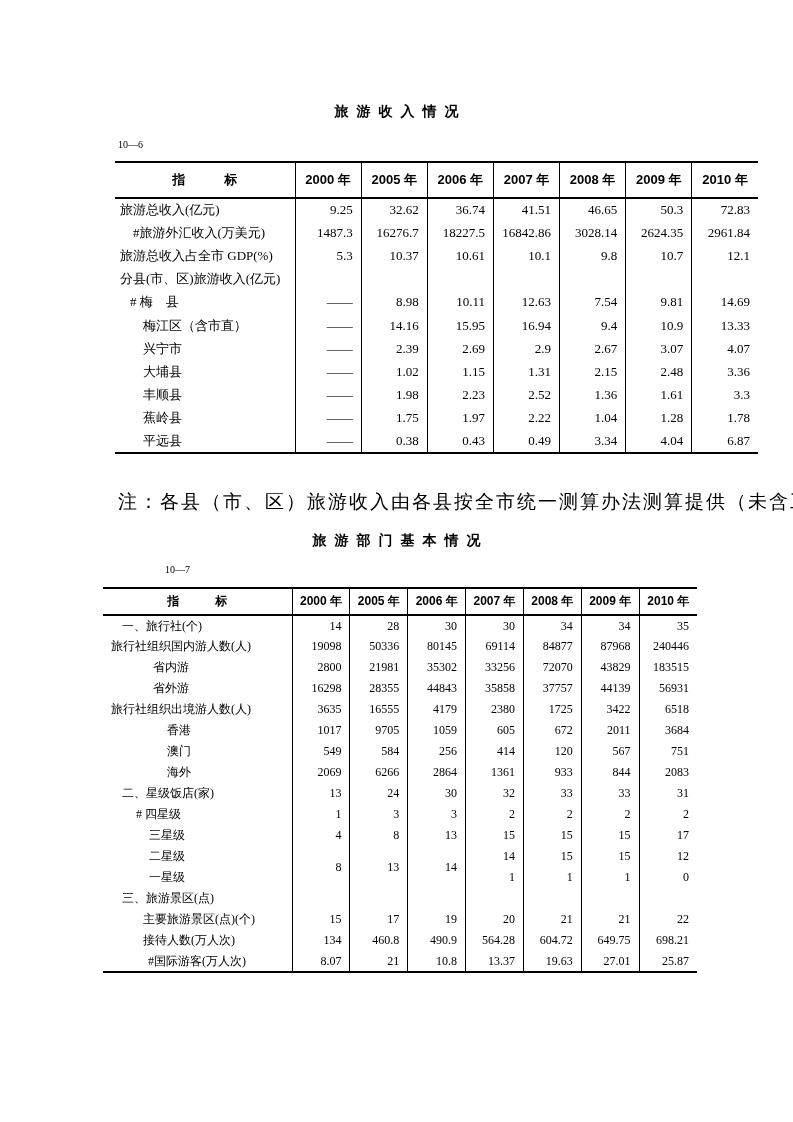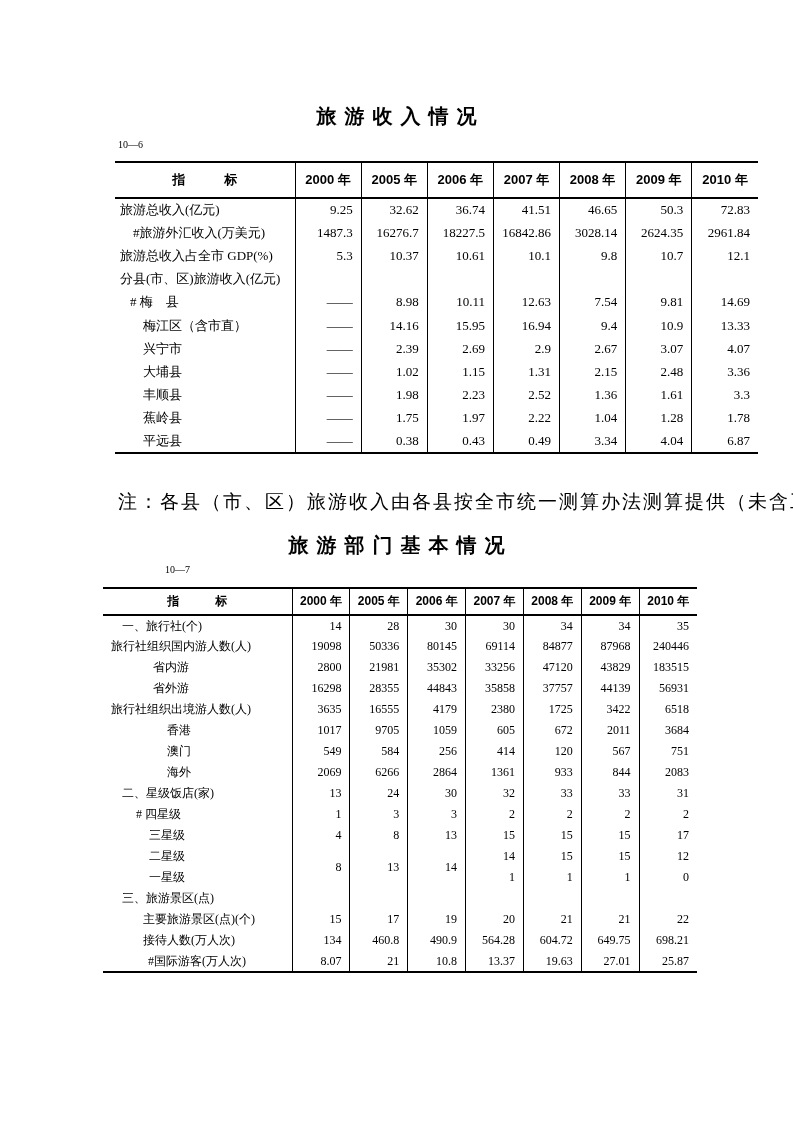--- a/index.html
+++ b/index.html
@@ -7,21 +7,21 @@
   body {
     width:793px; height:1122px; position:relative;
     font-family:"Liberation Serif","DejaVu Serif",serif;
     color:#000;
   }
   .page { position:absolute; left:0; top:0; width:793px; height:1122px; background:#fff; }
 
   .doc-title {
     position:absolute; left:0; width:100%; text-align:center;
     font-family:"Liberation Sans","DejaVu Sans",sans-serif;
-    font-weight:bold; font-size:20px; letter-spacing:8px; padding-left:8px;
+    font-weight:bold; font-size:14px; letter-spacing:8px; padding-left:8px;
     white-space:nowrap;
   }
   #title1 { top:103px; }
   #title2 { top:532px; }
 
   .tnum { position:absolute; font-size:10px; }
   #tnum1 { left:118px; top:139px; }
   #tnum2 { left:165px; top:564px; }
 
   .note {
@@ -248,21 +248,21 @@
           <td class="num">84877</td>
           <td class="num">87968</td>
           <td class="num">240446</td>
         </tr>
         <tr>
           <td class="lbl" style="padding-left: 50px;">省内游</td>
           <td class="num">2800</td>
           <td class="num">21981</td>
           <td class="num">35302</td>
           <td class="num">33256</td>
-          <td class="num">47120</td>
+          <td class="num">72070</td>
           <td class="num">43829</td>
           <td class="num">183515</td>
         </tr>
         <tr>
           <td class="lbl" style="padding-left: 50px;">省外游</td>
           <td class="num">16298</td>
           <td class="num">28355</td>
           <td class="num">44843</td>
           <td class="num">35858</td>
           <td class="num">37757</td>

